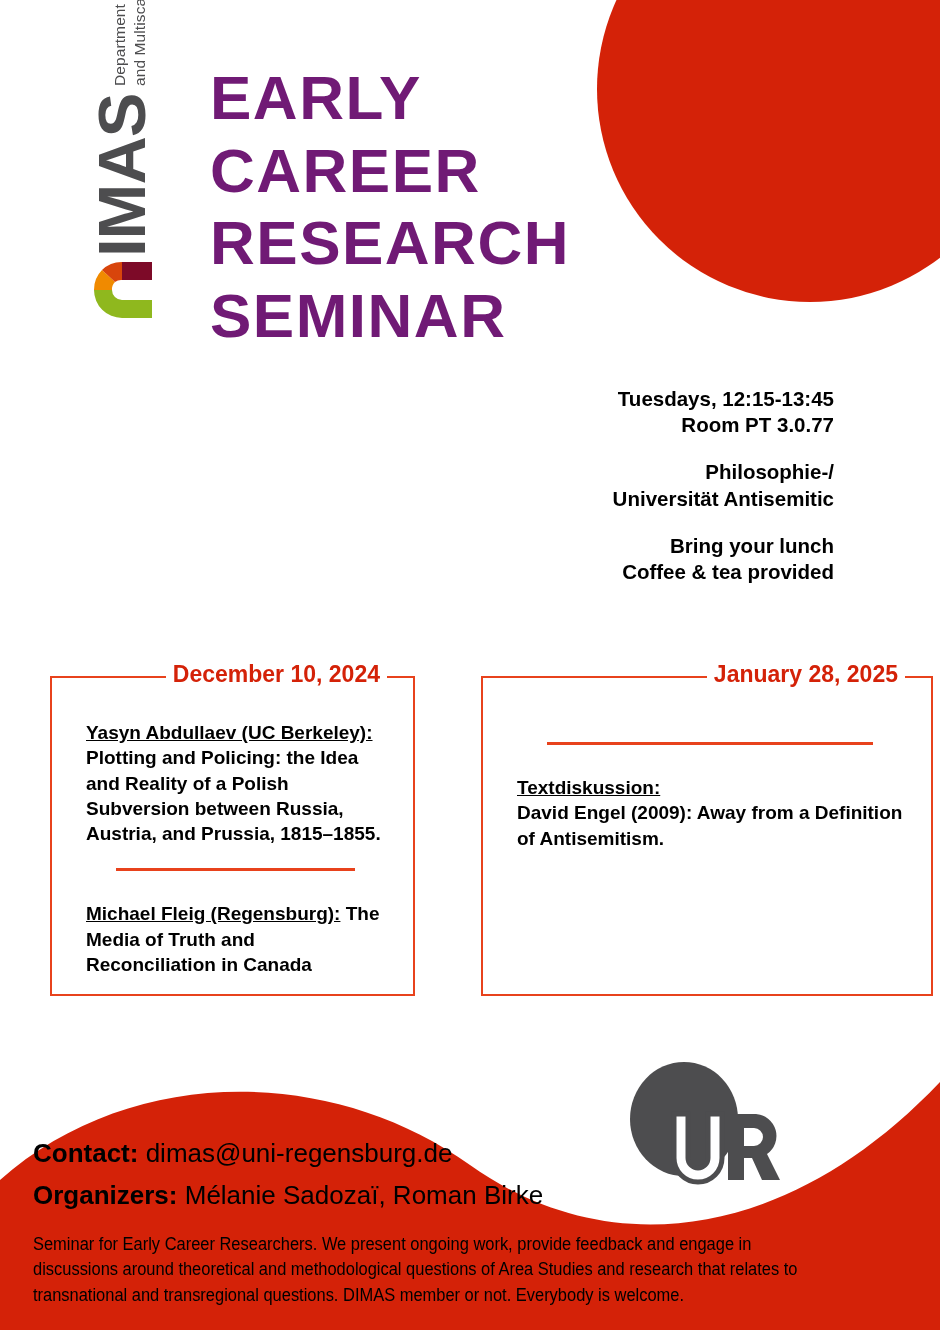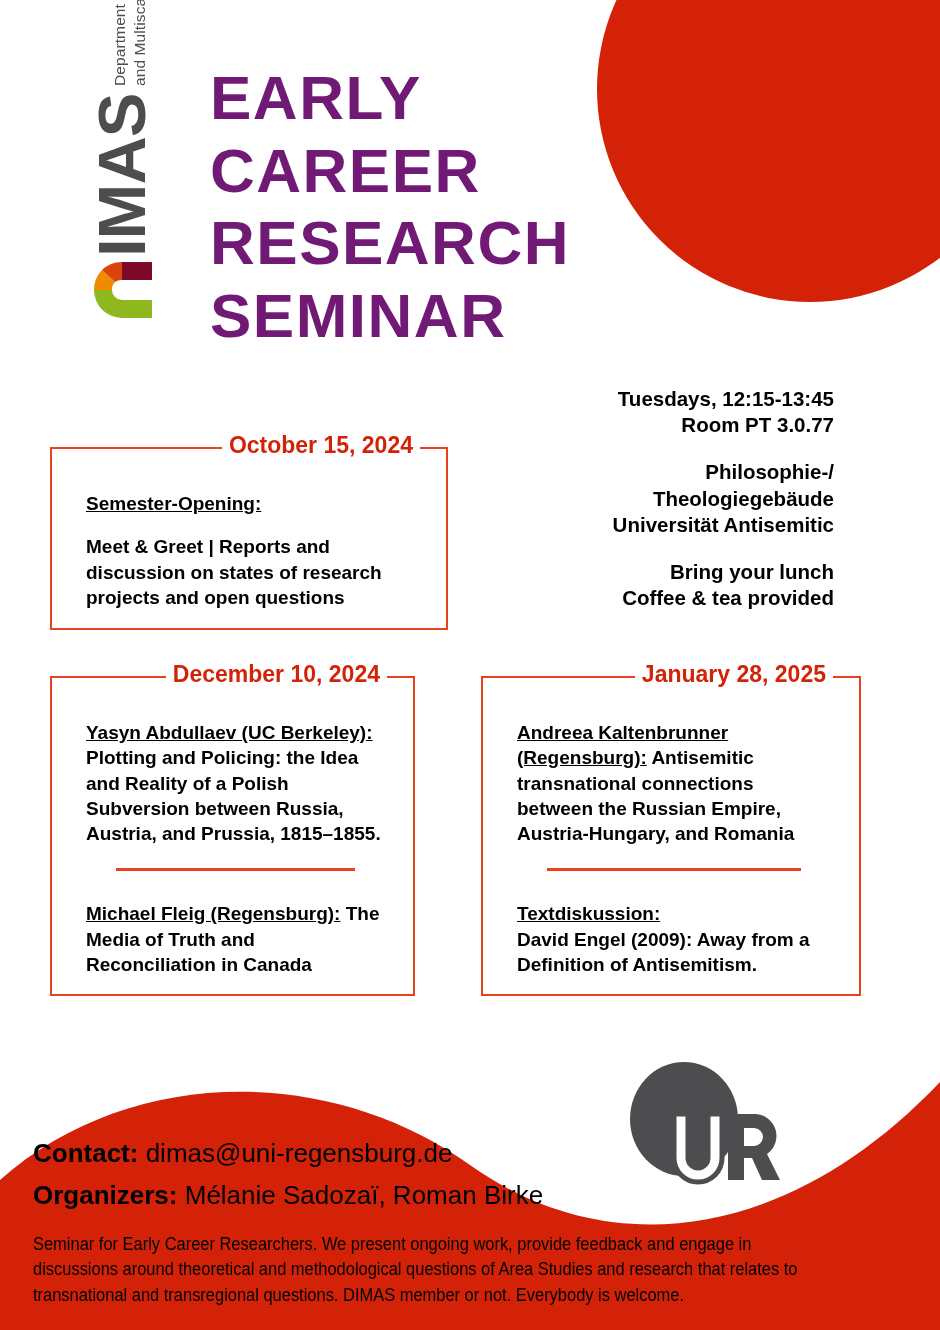--- a/index.html
+++ b/index.html
@@ -148,21 +148,21 @@
   .ev-para { margin: 0; }
   .ev-spacer { height: 18px; }
   .ev-divider {
     height: 0;
     border-top: 3px solid #e8421c;
     margin: 22px 30px 30px 30px;
   }
 
   #box-oct { left: 50px; top: 447px; width: 398px; height: 183px; }
   #box-dec { left: 50px; top: 676px; width: 365px; height: 320px; }
-  #box-jan { left: 481px; top: 676px; width: 380px; height: 320px; }
+  #box-jan { left: 481px; top: 676px; width: 452px; height: 320px; }
 
   
   .ur-logo {
     position: absolute;
     left: 622px;
     top: 1062px;
     width: 170px;
     height: 125px;
     z-index: 4;
   }
@@ -226,60 +226,46 @@
     <div>SEMINAR</div>
   </div>
 
   <div class="meta">
     <div class="meta-group">
       <div>Tuesdays, 12:15-13:45</div>
       <div>Room PT 3.0.77</div>
     </div>
     <div class="meta-group">
       <div>Philosophie-/</div>
-      <div>Theologiegebäude</div>
       <div>Universität Antisemitic</div>
     </div>
     <div class="meta-group">
       <div>Bring your lunch</div>
       <div>Coffee &amp; tea provided</div>
     </div>
   </div>
 
-  <div class="evbox" id="box-oct">
-    <div class="legend">October 15, 2024</div>
-    <div class="body">
-      <p class="ev-para">
-        <span class="ev-head">Semester-Opening:</span>
-      </p>
-      <div class="ev-spacer"></div>
-      <p class="ev-para">Meet &amp; Greet | Reports and discussion on states of research projects and open questions</p>
-    </div>
-  </div>
 
   <div class="evbox" id="box-dec">
     <div class="legend">December 10, 2024</div>
     <div class="body">
       <p class="ev-para">
         <span class="ev-head">Yasyn Abdullaev (UC Berkeley):</span><br>
         <span>Plotting and Policing: the Idea and Reality of a Polish Subversion between Russia, Austria, and Prussia, 1815–1855.</span>
       </p>
       <div class="ev-divider"></div>
       <p class="ev-para">
         <span class="ev-head">Michael Fleig (Regensburg):</span><span> The Media of Truth and Reconciliation in Canada</span>
       </p>
     </div>
   </div>
 
   <div class="evbox" id="box-jan">
     <div class="legend">January 28, 2025</div>
     <div class="body">
-      <p class="ev-para">
-        <span class="ev-head">Andreea Kaltenbrunner (Regensburg):</span><span> Antisemitic transnational connections between the Russian Empire, Austria-Hungary, and Romania</span>
-      </p>
       <div class="ev-divider"></div>
       <p class="ev-para">
         <span class="ev-head">Textdiskussion:</span><br>
         <span>David Engel (2009): Away from a Definition of Antisemitism.</span>
       </p>
     </div>
   </div>
 
   <svg class="ur-logo" viewBox="0 0 170 125">
     <ellipse cx="62" cy="57" rx="54" ry="57" fill="#4d4d4f"></ellipse>

